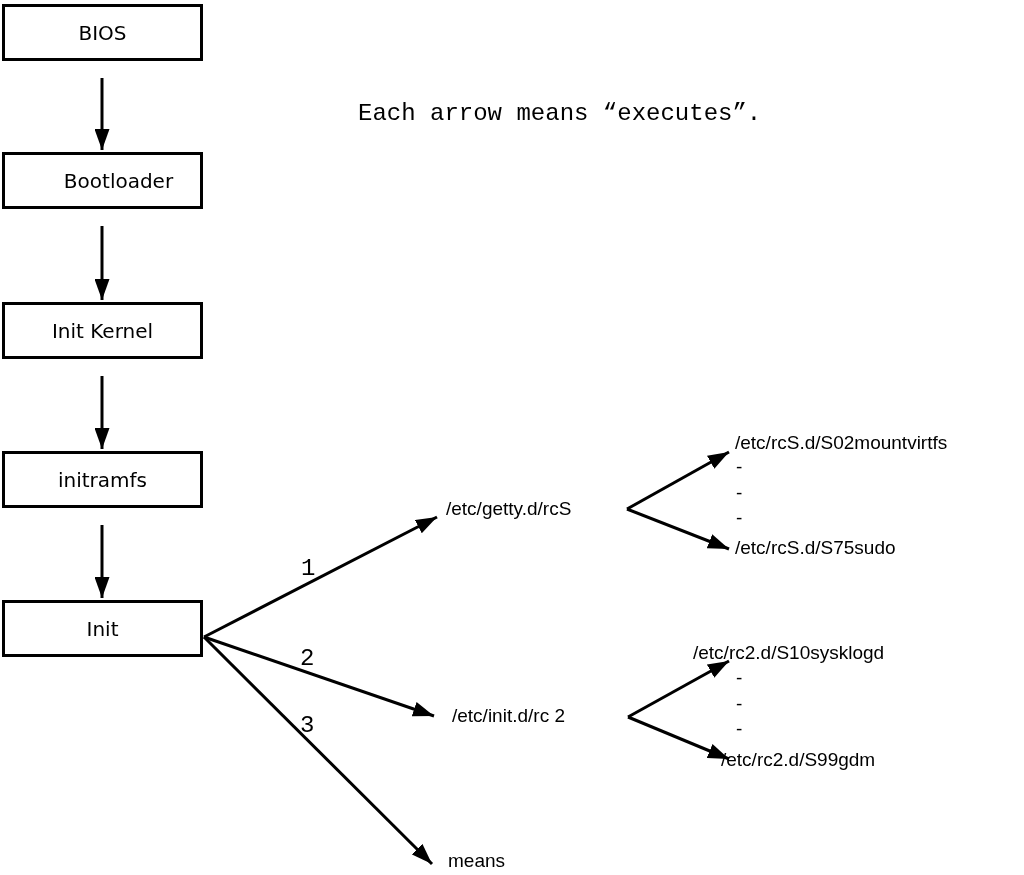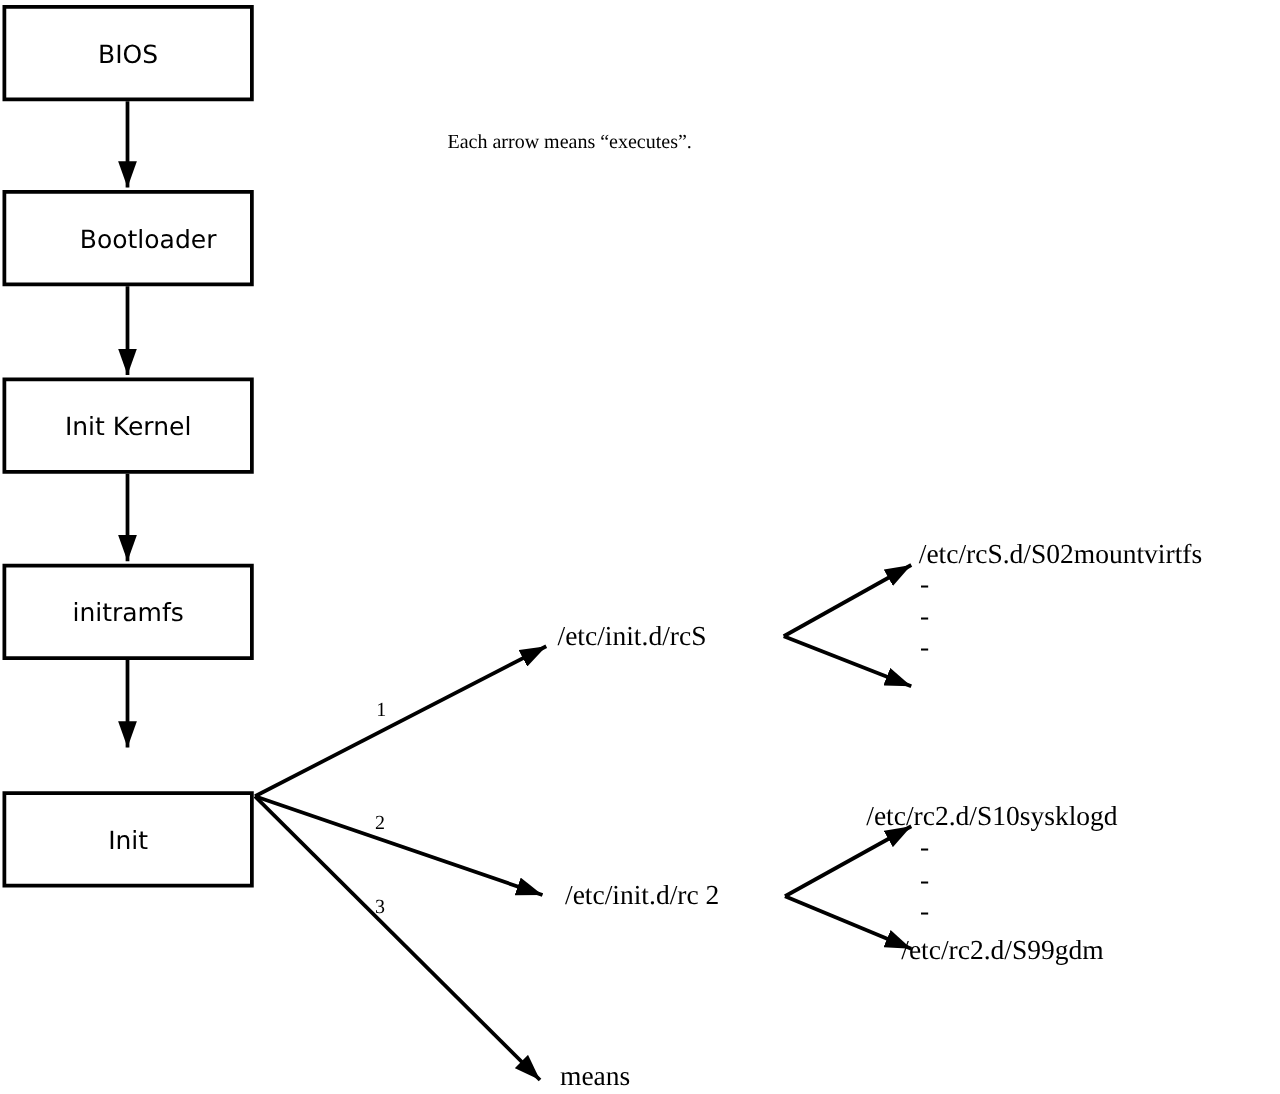--- a/index.html
+++ b/index.html
@@ -14,44 +14,44 @@
   }
   .arrows {
     position: absolute;
     left: 0; top: 0;
     width: 1024px; height: 875px;
   }
   .box {
     position: absolute;
     left: 2px;
     width: 201px;
-    height: 77px;
+    height: 57px;
     box-sizing: border-box;
     border: 3px solid #000000;
     background: #ffffff;
     display: flex;
     align-items: center;
     justify-content: center;
   }
   .box span {
     font-size: 20px;
     font-family: "DejaVu Sans", sans-serif;
     white-space: nowrap;
   }
   .sans {
     position: absolute;
-    font-family: Liberation Serif, serif;
-    font-size: 16px;
+    font-family: Liberation Mono, monospace;
+    font-size: 24px;
     line-height: 26px;
     white-space: nowrap;
   }
   .mono {
     position: absolute;
-    font-family: Liberation Serif, serif;
-    font-size: 22px;
+    font-family: Liberation Sans, sans-serif;
+    font-size: 19px;
     line-height: 22px;
     white-space: nowrap;
   }
 </style>
 </head>
 <body>
 
 <div class="canvas">
 
   <svg class="arrows" viewBox="0 0 1024 875" xmlns="http://www.w3.org/2000/svg">
@@ -85,36 +85,37 @@
   </div>
   <div class="box" style="top:152px;padding-left:32px;">
     <span>Bootloader</span>
   </div>
   <div class="box" style="top:302px;">
     <span>Init Kernel</span>
   </div>
   <div class="box" style="top:451px;">
     <span>initramfs</span>
   </div>
-  <div class="box" style="top:600px;margin-top:33px;">
+  <div class="box" style="top:600px;">
     <span>Init</span>
   </div>
 
   <div class="sans" style="left:301px; top:556px;">1</div>
   <div class="sans" style="left:300px; top:646px;">2</div>
   <div class="sans" style="left:300px; top:713px;">3</div>
 
-  <div class="mono" style="left:446px; top:498px;">/etc/init.d/rcS</div>
+  <div class="mono" style="left:446px; top:498px;">/etc/getty.d/rcS</div>
   <div class="mono" style="left:452px; top:705px;">/etc/init.d/rc 2</div>
   <div class="mono" style="left:448px; top:850px;">means</div>
 
   <div class="mono" style="left:735px; top:432px;">/etc/rcS.d/S02mountvirtfs</div>
   <div class="mono" style="left:736px; top:456px;">-</div>
   <div class="mono" style="left:736px; top:482px;">-</div>
   <div class="mono" style="left:736px; top:507px;">-</div>
+  <div class="mono" style="left:735px; top:537px;">/etc/rcS.d/S75sudo</div>
 
   <div class="mono" style="left:693px; top:642px;">/etc/rc2.d/S10sysklogd</div>
   <div class="mono" style="left:736px; top:667px;">-</div>
   <div class="mono" style="left:736px; top:693px;">-</div>
   <div class="mono" style="left:736px; top:718px;">-</div>
   <div class="mono" style="left:721px; top:749px;">/etc/rc2.d/S99gdm</div>
 
 </div>
 
 </body></html>

